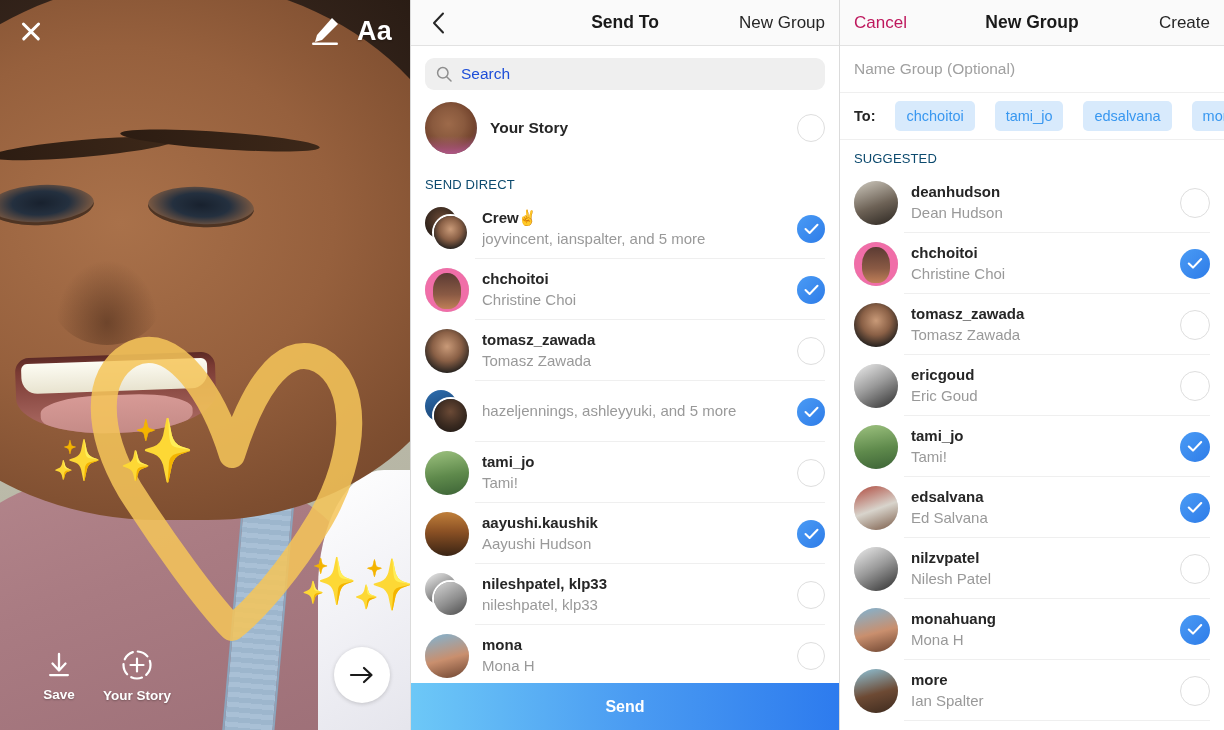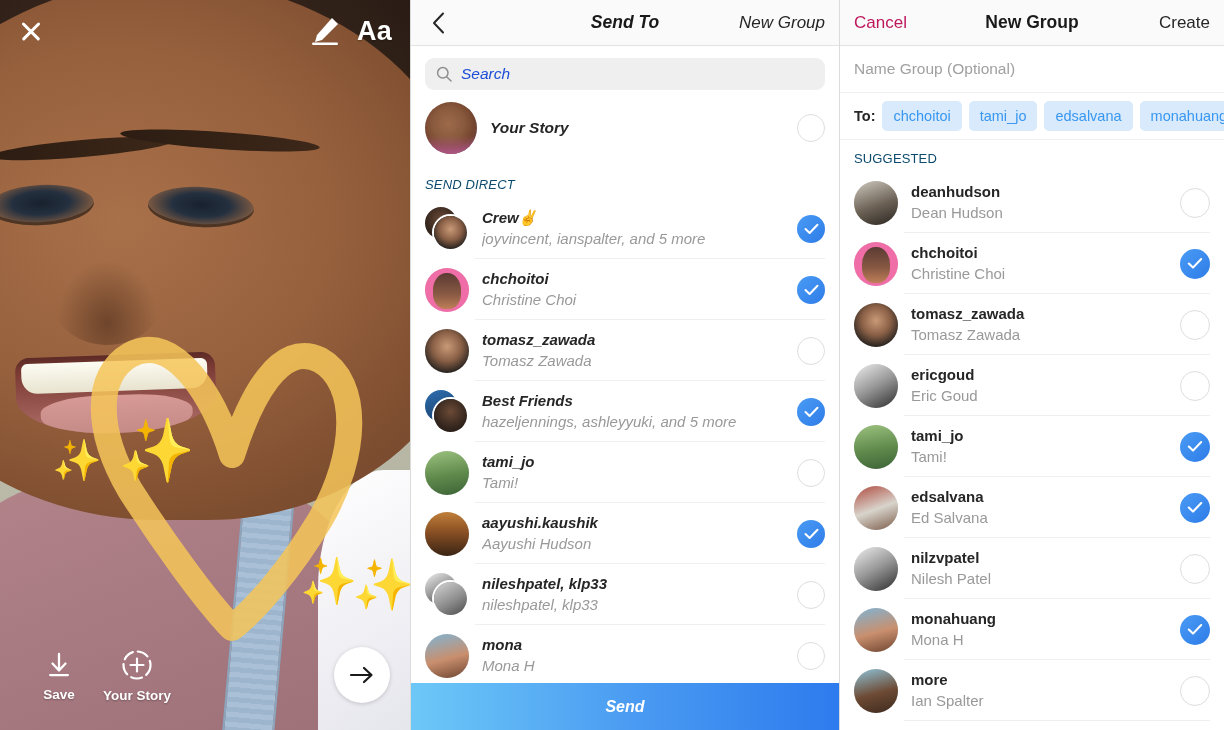--- a/index.html
+++ b/index.html
@@ -113,21 +113,20 @@
     display:flex; align-items:center; justify-content:center;
     box-shadow:0 1px 4px rgba(0,0,0,.18);
     margin-bottom:2px;
   }
 
   
   .panel-send{
     position:relative; width:430px; height:730px; flex:0 0 430px;
     background:#fff; border-left:1px solid #dbdbdb; border-right:1px solid #dbdbdb;
     overflow:hidden;
-    font-style:italic;
   }
   .nav{
     height:46px; background:#fafafa; border-bottom:1px solid #e2e2e2;
     display:flex; align-items:center; padding:0 14px; position:relative;
   }
   .nav-title{
     position:absolute; left:0; right:0; text-align:center;
     font-size:17.5px; font-weight:700; color:#1a1a1a; pointer-events:none;
   }
   .nav-back{ width:26px; height:26px; display:flex; align-items:center; justify-content:center; z-index:2;}
@@ -186,21 +185,21 @@
   
   .panel-group{
     position:relative; width:384px; height:730px; flex:0 0 384px;
     background:#fff; overflow:hidden;
   }
   .name-field{
     height:47px; display:flex; align-items:center; padding:0 14px;
     border-bottom:1px solid #efefef; font-size:15.5px; color:#a0a0a0;
   }
   .to-row{
-    min-height:47px; display:flex; align-items:center; gap:7px; padding:8px 0 8px 14px;
+    min-height:47px; display:flex; align-items:center; gap:20px; padding:8px 0 8px 14px;
     border-bottom:1px solid #efefef; overflow:hidden;
   }
   .to-lab{ font-size:14.5px; font-weight:700; color:#262626; flex:0 0 auto; }
   .chip{
     background:#d8eafc; color:#3897f0; font-size:14.5px;
     padding:7px 11px; border-radius:5px; white-space:nowrap; flex:0 0 auto;
   }
 
   
   .f-selfie{ position:absolute; inset:0; background:
@@ -377,21 +376,20 @@
       <div class="row">
         <div class="ava-stack">
           <div class="a1">
               <div class="f-blue"></div>
             </div>
           <div class="a2">
               <div class="f-dark"></div>
             </div>
         </div>
         <div class="meta">
-          <div class="uname">Best Friends</div>
           <div class="fname">hazeljennings, ashleyyuki, and 5 more</div>
         </div>
         <div class="check on">
           <svg width="15" height="12" viewBox="0 0 15 12">
               <path d="M1.5 6 L5.6 10 L13.5 1.8" stroke="#fff" stroke-width="2" fill="none" stroke-linecap="round" stroke-linejoin="round"></path>
             </svg>
         </div>
         <div class="sep"></div>
       </div>
 

